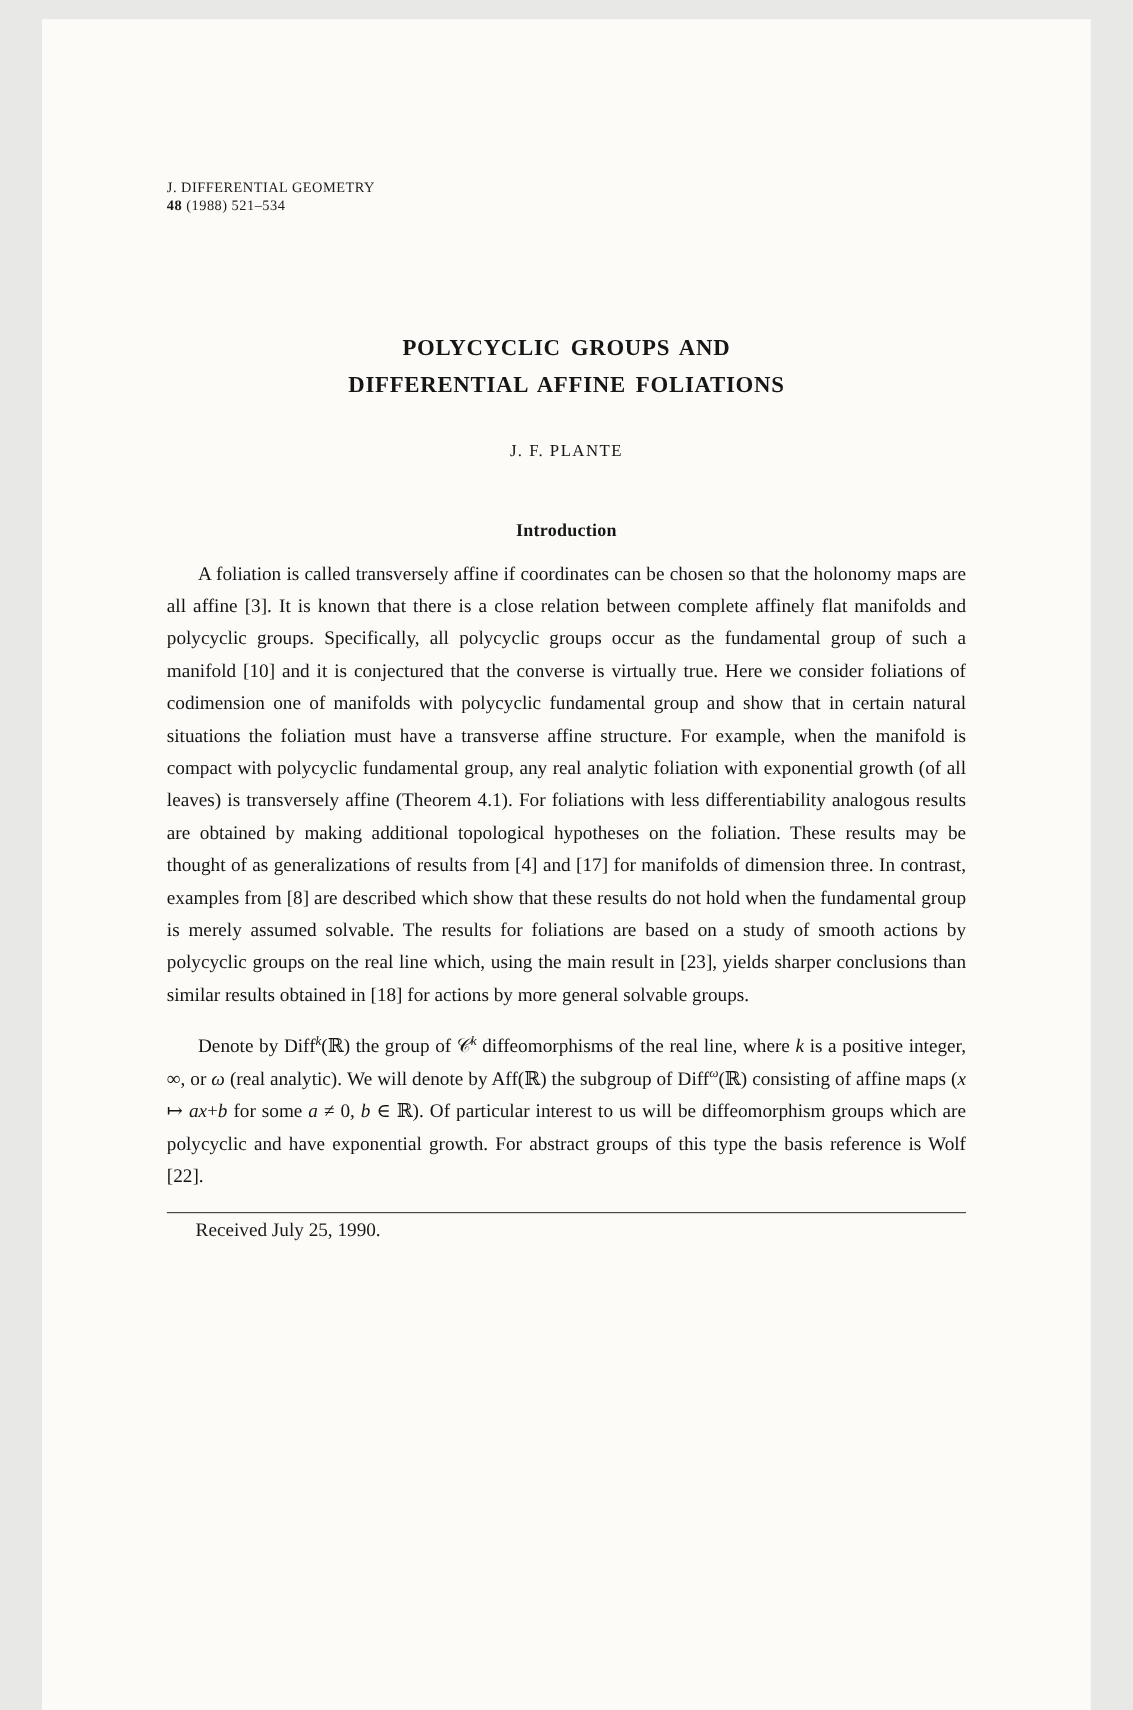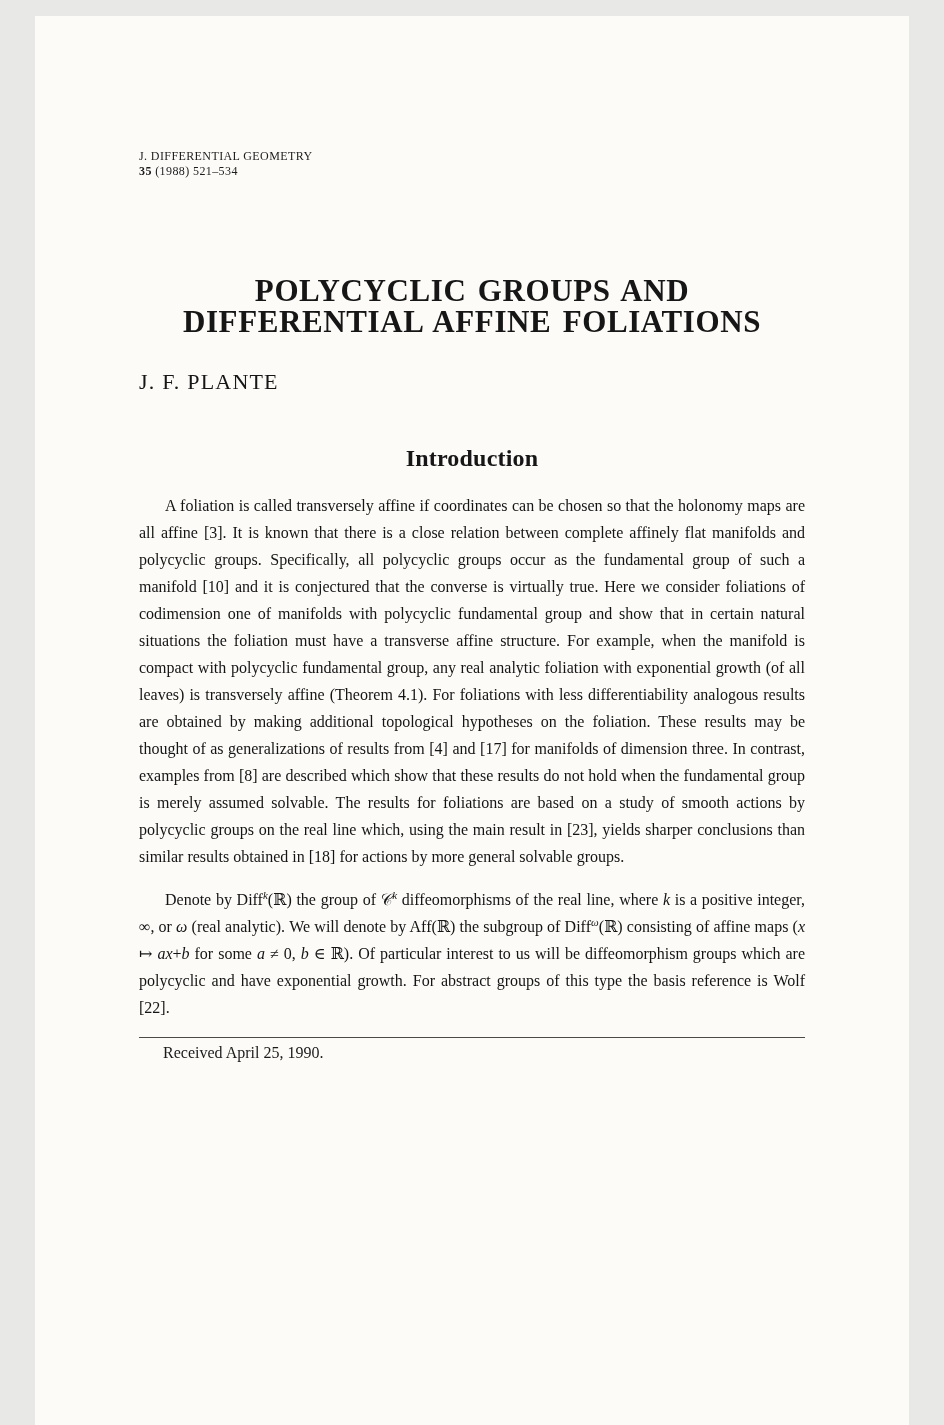--- a/index.html
+++ b/index.html
@@ -21,36 +21,36 @@
   }
   .journal-header {
     font-size: 12px;
     line-height: 15px;
     letter-spacing: 0.4px;
     color: #1c1c1c;
   }
   .paper-title {
     margin: 96px 0 0 0;
     text-align: center;
-    font-size: 31px;
+    font-size: 19px;
     font-weight: bold;
     line-height: 31px;
     letter-spacing: 0.6px;
     word-spacing: 3px;
   }
   .author {
     margin-top: 32px;
-    text-align: left;
-    font-size: 22px;
+    text-align: center;
+    font-size: 14px;
     letter-spacing: 1.2px;
   }
   .section-heading {
     margin-top: 50px;
     text-align: center;
-    font-size: 24px;
+    font-size: 15px;
     font-weight: bold;
     letter-spacing: 0.2px;
   }
   .body-paragraph {
     margin-top: 13px;
     font-size: 16px;
     line-height: 27px;
     text-align: justify;
     text-indent: 26px;
     color: #141414;
@@ -74,35 +74,35 @@
     color: #1a1a1a;
   }
 </style>
 </head>
 <body>
 
 <div class="page">
 
   <header class="journal-header">
     <div>J. DIFFERENTIAL GEOMETRY</div>
-    <div><span style="font-weight: bold;">35</span><span> (1988) 521–534</span></div>
+    <div><span style="font-weight: bold;">48</span><span> (1988) 521–534</span></div>
   </header>
 
   <h1 class="paper-title">
     <div>POLYCYCLIC GROUPS AND</div>
     <div>DIFFERENTIAL AFFINE FOLIATIONS</div>
   </h1>
 
   <div class="author">J. F. PLANTE</div>
 
   <h2 class="section-heading">Introduction</h2>
 
   <p class="body-paragraph">A foliation is called transversely affine if coordinates can be chosen so that the holonomy maps are all affine [3]. It is known that there is a close relation between complete affinely flat manifolds and polycyclic groups. Specifically, all polycyclic groups occur as the fundamental group of such a manifold [10] and it is conjectured that the converse is virtually true. Here we consider foliations of codimension one of manifolds with polycyclic fundamental group and show that in certain natural situations the foliation must have a transverse affine structure. For example, when the manifold is compact with polycyclic fundamental group, any real analytic foliation with exponential growth (of all leaves) is transversely affine (Theorem 4.1). For foliations with less differentiability analogous results are obtained by making additional topological hypotheses on the foliation. These results may be thought of as generalizations of results from [4] and [17] for manifolds of dimension three. In contrast, examples from [8] are described which show that these results do not hold when the fundamental group is merely assumed solvable. The results for foliations are based on a study of smooth actions by polycyclic groups on the real line which, using the main result in [23], yields sharper conclusions than similar results obtained in [18] for actions by more general solvable groups.</p>
 
 
   <p class="body-paragraph"><span>Denote by Diff</span><sup style="font-style: italic;">k</sup><span>(ℝ) the group of 𝒞</span><sup style="font-style: italic;">k</sup><span> diffeomorphisms of the real line, where </span><span style="font-style: italic;">k</span><span> is a positive integer, ∞, or </span><span style="font-style: italic;">ω</span><span> (real analytic). We will denote by Aff(ℝ) the subgroup of Diff</span><sup style="font-style: italic;">ω</sup><span>(ℝ) consisting of affine maps (</span><span style="font-style: italic;">x</span><span> ↦ </span><span style="font-style: italic;">ax</span><span>+</span><span style="font-style: italic;">b</span><span> for some </span><span style="font-style: italic;">a</span><span> ≠ 0, </span><span style="font-style: italic;">b</span><span> ∈ ℝ). Of particular interest to us will be diffeomorphism groups which are polycyclic and have exponential growth. For abstract groups of this type the basis reference is Wolf [22].</span></p>
 
   <div class="footnote-block">
     <hr class="footnote-rule">
-    <div class="footnote-text">Received April 25, 1990.</div>
+    <div class="footnote-text">Received July 25, 1990.</div>
   </div>
 
 </div>
 
 </body></html>

